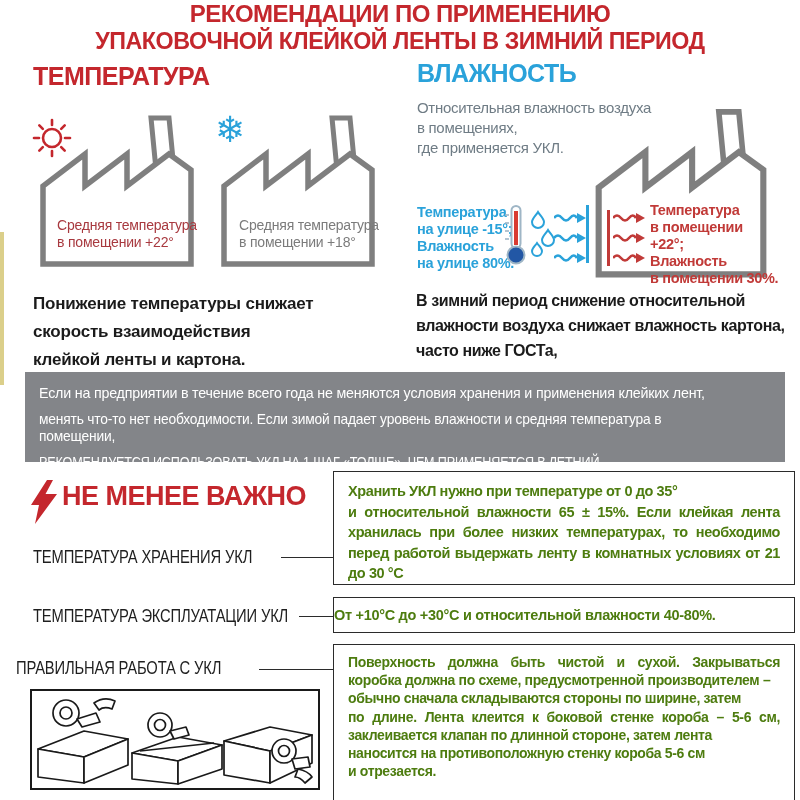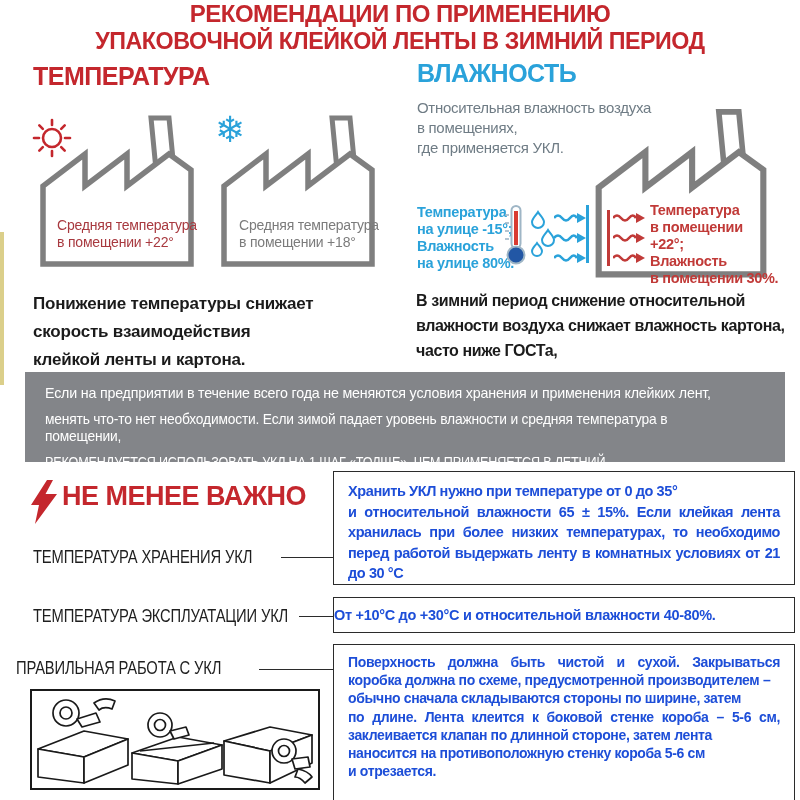--- a/index.html
+++ b/index.html
@@ -17,35 +17,35 @@
   .red{color:#c4272d;} .blue{color:#2aa2da;}
   .subtext{color:#6f7c85;font-size:15px;line-height:20px;letter-spacing:-.3px;}
   .flabel{font-size:14px;font-weight:normal;line-height:17px;letter-spacing:-.2px;}
   .warm{color:#a8393f;} .cold{color:#7b7b7b;}
   .para{font-weight:bold;color:#1b1b1b;}
   .para-l{font-size:17px;line-height:28px;letter-spacing:-.2px;}
   .para-r{font-size:16px;line-height:25px;letter-spacing:-.4px;}
   .sidetext{font-size:14.5px;font-weight:bold;line-height:17px;letter-spacing:-.3px;}
   .banner{
     left:25px;top:372px;width:760px;height:90px;background:#838589;color:#ffffff;
-    box-sizing:border-box;padding:12px 20px 0 20px;font-size:15px;
+    box-sizing:border-box;padding:12px 20px 0 14px;font-size:15px;
   }
   .banner .bl{display:block;transform-origin:0 50%;margin-bottom:9px;letter-spacing:-.2px;}
   .bl1{transform:scaleX(.95);}
   .bl2{transform:scaleX(.92);}
   .bl3{transform:scaleX(.84);text-decoration:underline;}
   .imp-head{left:62px;top:481px;color:#c4272d;font-weight:bold;font-size:27px;letter-spacing:-.5px;}
   .row-label{
     font-size:18px;color:#1f1f1f;letter-spacing:-.2px;display:inline-block;
     transform:scaleX(.82);transform-origin:0 50%;white-space:nowrap;
   }
   .conn{border-top:1.6px solid #2b2b2b;height:0;}
   .info-box{
     background:#ffffff;border:1.6px solid #2b2b2b;box-sizing:border-box;
-    font-weight:bold;color:#1d4ed8;
+    font-weight:bold;color:#4d7c0f;
   }
   .box1{left:333px;top:471px;width:462px;height:114px;padding:9px 14px;font-size:14.5px;line-height:20.5px;letter-spacing:-.4px;text-align:justify;}
   .box2{left:333px;top:597px;width:462px;height:36px;display:flex;align-items:center;font-size:14.5px;letter-spacing:-.3px;}
   .box3{left:333px;top:644px;width:462px;height:181px;padding:8px 14px;font-size:14px;line-height:18.2px;letter-spacing:-.35px;text-align:justify;}
   .frame{
     left:30px;top:689px;width:290px;height:101px;border:2.5px solid #1a1a1a;
     box-sizing:border-box;background:#ffffff;
   }
   .vbar{width:3px;}
   .snow{font-size:36px;color:#2aa2da;line-height:36px;}

